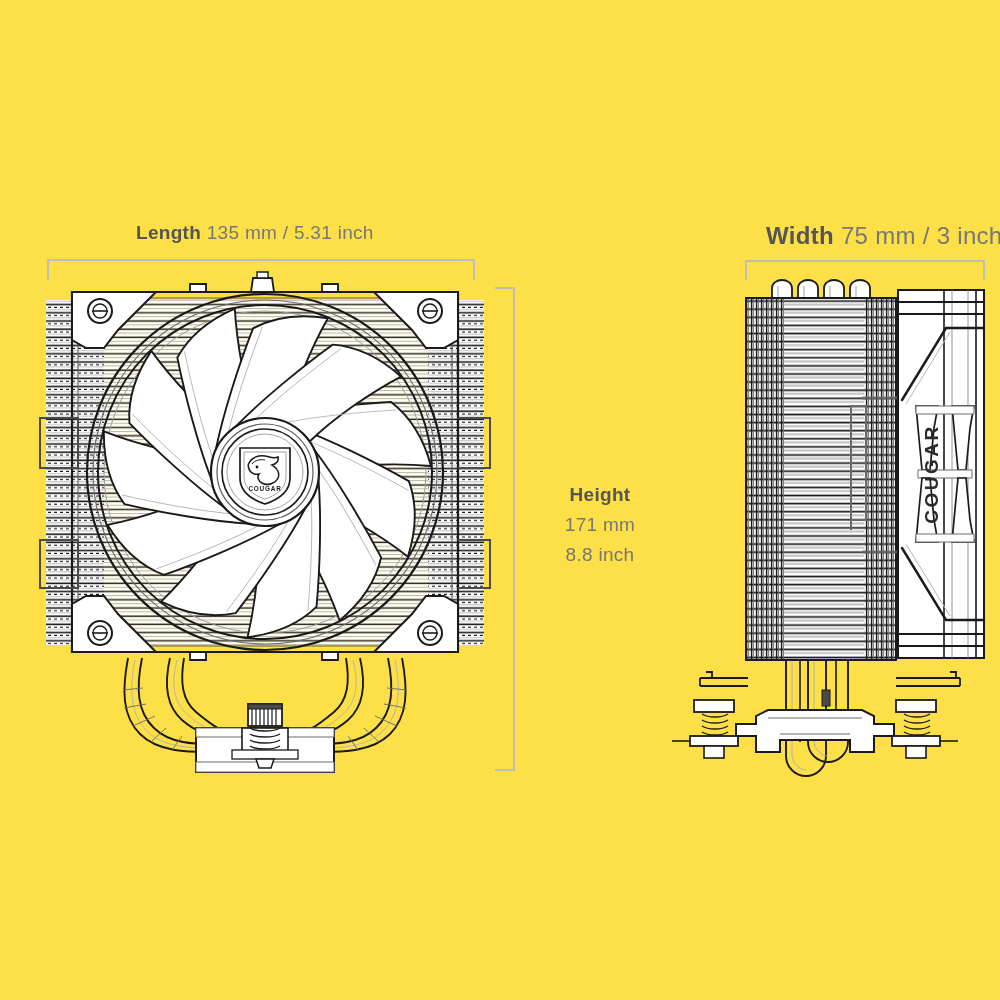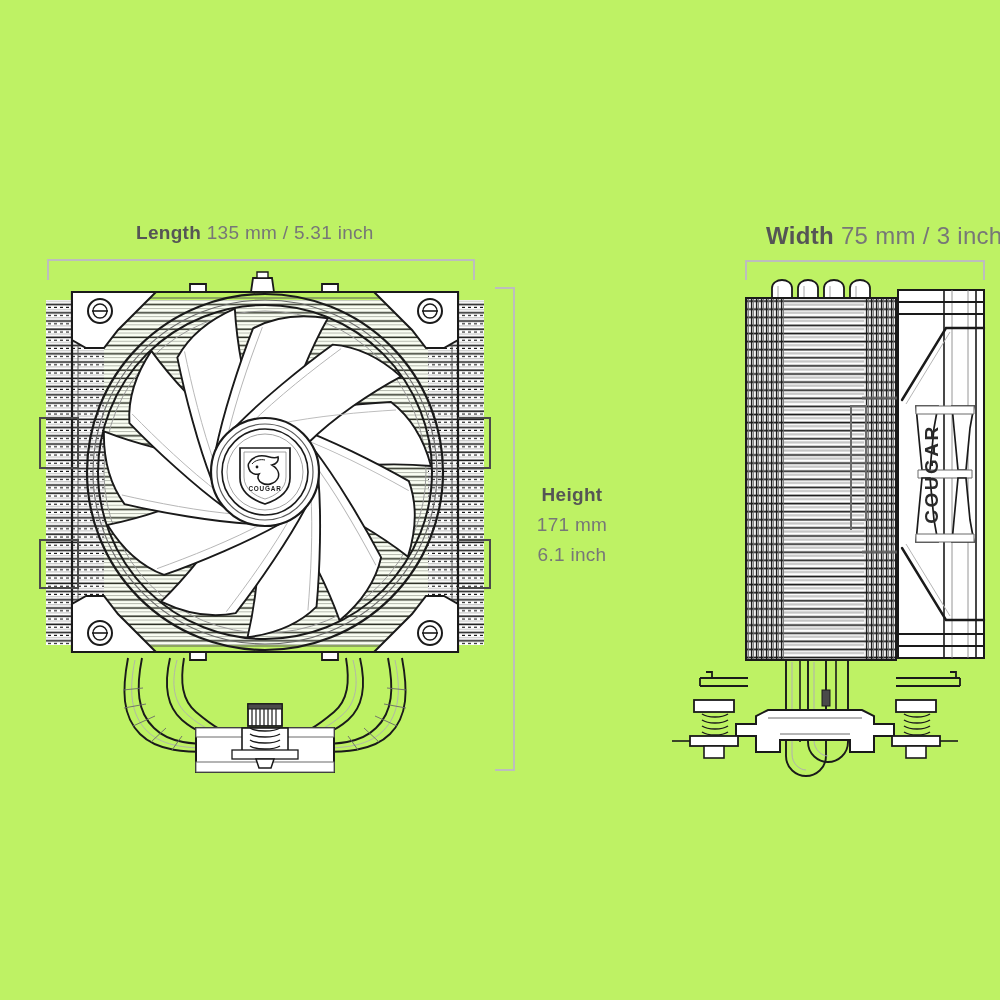--- a/index.html
+++ b/index.html
@@ -10,21 +10,21 @@
   body {
     width: 1000px;
     height: 1000px;
     font-family: "Liberation Sans", sans-serif;
     overflow: hidden;
   }
   #stage {
     position: relative;
     width: 1000px;
     height: 1000px;
-    background: #bef264;
+    background: #fde047;
   }
 
   
   .dim-label {
     position: absolute;
     font-family: "Liberation Sans", sans-serif;
     white-space: nowrap;
     color: #6d6d6d;
     letter-spacing: 0.3px;
   }
@@ -41,21 +41,21 @@
     left: 136px;
     top: 222px;
     font-size: 19px;
   }
   #width-label {
     left: 766px;
     top: 222px;
     font-size: 24px;
   }
   #height-label {
-    left: 512px;
+    left: 540px;
     top: 480px;
     font-size: 19px;
     text-align: center;
     width: 120px;
     line-height: 30px;
   }
   #height-label .name { display: block; }
   #height-label .val  { display: block; }
 
   .svgwrap {
@@ -78,21 +78,21 @@
   </div>
 
   <div class="dim-label" id="width-label">
     <span class="name">Width</span>
     <span class="val">75 mm / 3 inch</span>
   </div>
 
   <div class="dim-label" id="height-label">
     <span class="name">Height</span>
     <span class="val">171 mm</span>
-    <span class="val">6.1 inch</span>
+    <span class="val">8.8 inch</span>
   </div>
 
   <div class="svgwrap">
   <svg viewBox="0 0 1000 1000" width="1000" height="1000" xmlns="http://www.w3.org/2000/svg">
     <defs>
 
       <pattern id="finHatch" patternUnits="userSpaceOnUse" x="0" y="0" width="8" height="8.2">
         <rect x="0" y="0" width="8" height="8.2" fill="#ffffff"></rect>
         <line x1="0" y1="1.2" x2="8" y2="1.2" stroke="#1a1a1a" stroke-width="1.5"></line>
         <line x1="0" y1="5.1" x2="8" y2="5.1" stroke="#9a9a9a" stroke-width="0.8"></line>

